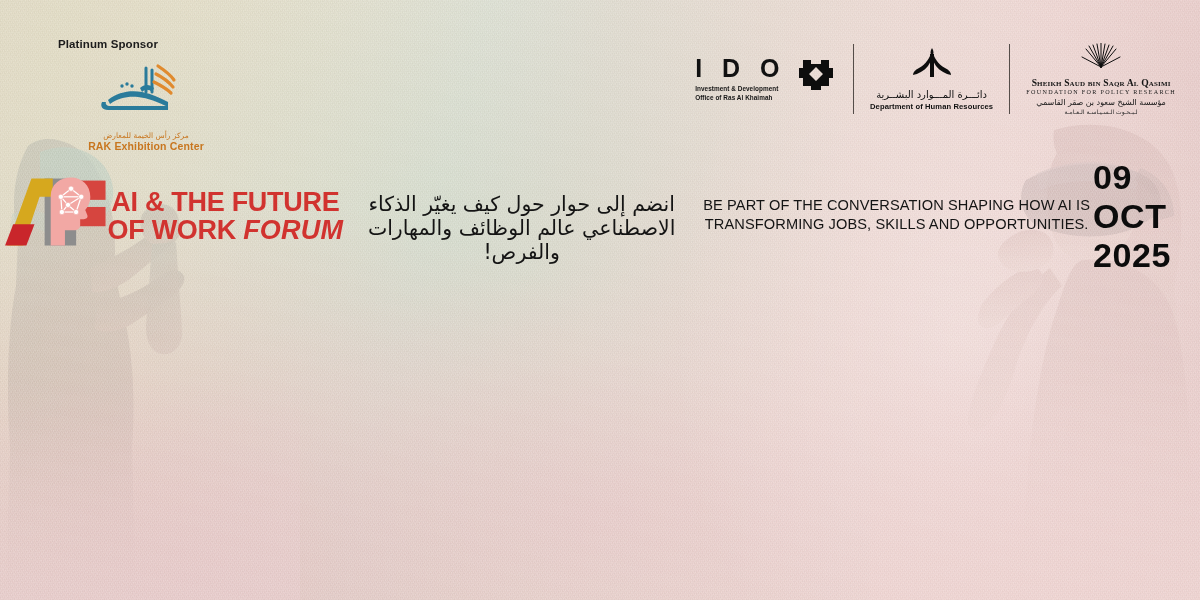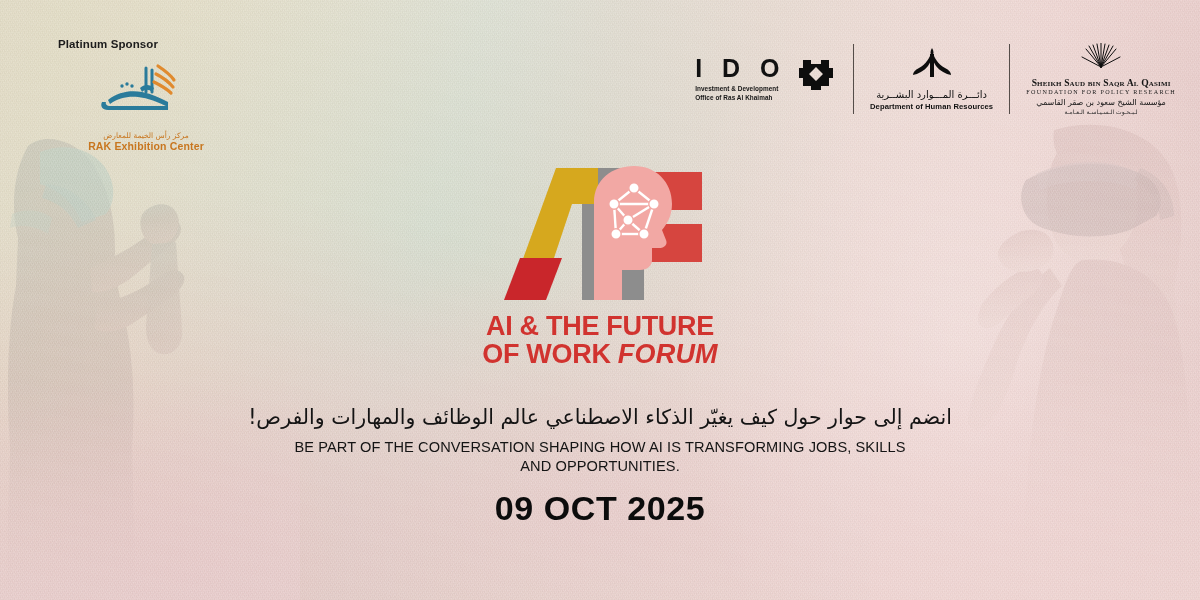--- a/index.html
+++ b/index.html
@@ -184,22 +184,22 @@
     font-size:8px; color:#141414; letter-spacing:0.3px; margin-top:2px;
     font-family:"DejaVu Sans", sans-serif; direction:rtl;
   }
   .q-ar2 {
     font-size:6px; color:#2a2a2a; letter-spacing:1px;
     font-family:"DejaVu Sans", sans-serif; direction:rtl;
   }
 
   
   .center {
-    position:absolute; left:0; right:0; top:160px;
-    display:flex; flex-direction:column; align-items:center;
+    position:absolute; left:0; right:0; top:140px;
+    display:flex; flex-direction:row; align-items:center;
   }
 
   .mark { width:212px; height:140px; }
   .mark svg { display:block; width:100%; height:100%; }
 
   .wordmark {
     margin-top:13px;
     text-align:center;
     line-height:1.03;
   }

